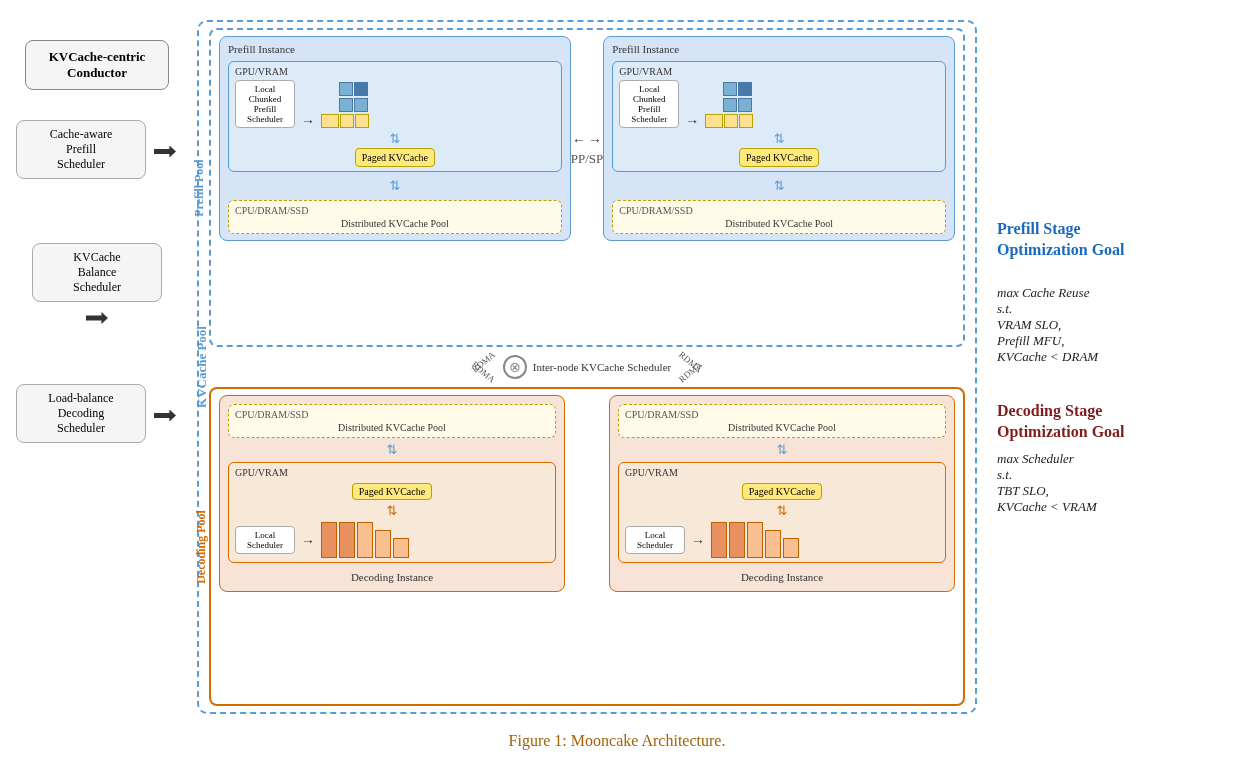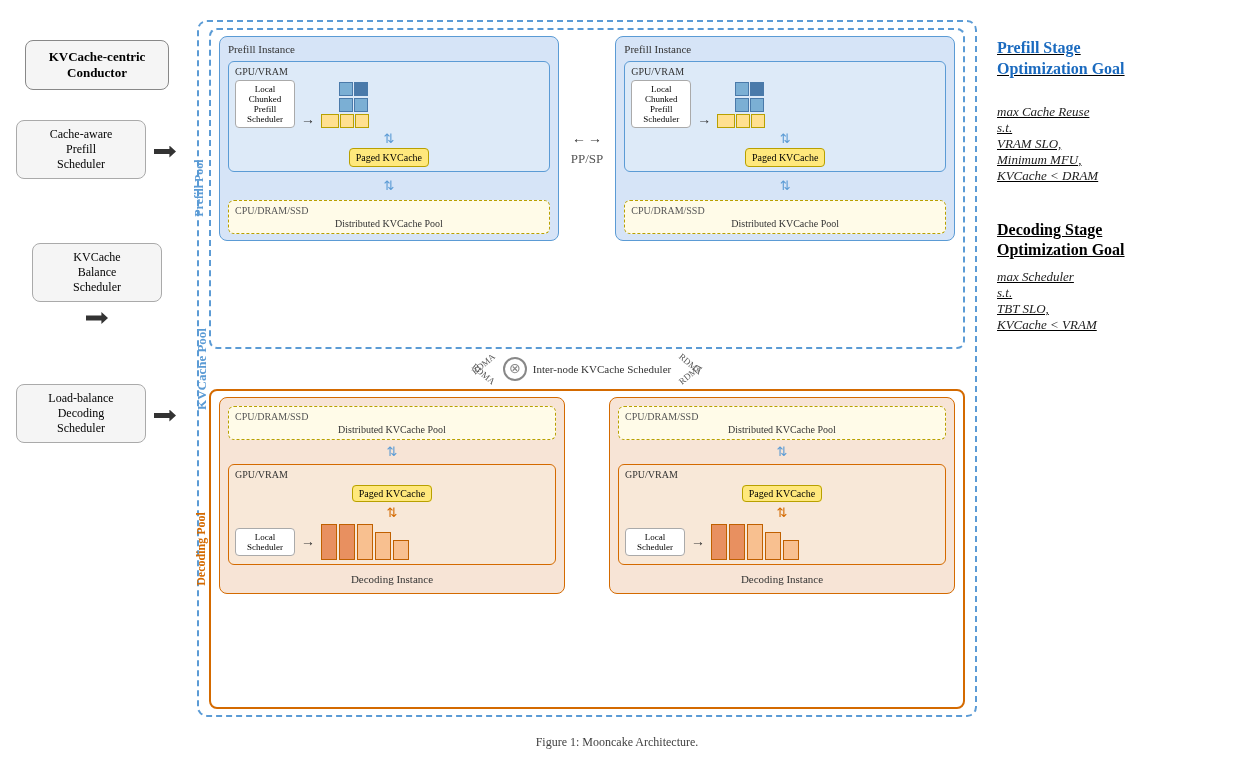--- a/index.html
+++ b/index.html
@@ -124,47 +124,46 @@
       justify-content: center;
       font-size: 14px;
       color: #888;
       background: #fff;
     }
     
     .right-panel {
       width: 220px;
       display: flex;
       flex-direction: column;
-      justify-content: flex-start;
+      justify-content: center;
       padding: 10px 0;
       gap: 20px;
-      text-decoration: underline;
     }
     .stage-title-blue {
       color: #1a6abf;
       font-size: 16px;
       font-weight: bold;
       line-height: 1.3;
     }
     .stage-goal-text {
       font-size: 13px;
       color: #222;
       font-style: italic;
     }
     .stage-title-orange {
-      color: #000000;
+      color: #7f1d1d;
       font-size: 16px;
       font-weight: bold;
       line-height: 1.3;
     }
     .figure-caption {
-      font-size: 12px;
+      font-size: 16px;
       text-align: center;
       margin-top: 8px;
-      color: #404040;
+      color: #a16207;
     }
     .fat-arrow {
       display: inline-block;
       width: 22px;
       height: 12px;
       background: #333;
       clip-path: polygon(0 30%, 70% 30%, 70% 0%, 100% 50%, 70% 100%, 70% 70%, 0 70%);
       margin: 0 2px;
     }
   </style>
@@ -203,21 +202,21 @@
 
     <div style="flex:1; position:relative; display:flex; flex-direction:column; gap:6px; padding: 0 10px;">
 
       <div style="position:relative; border: 2px dashed #5b9bd5; border-radius:10px; padding: 6px 10px; flex:1; display:flex; flex-direction:column; gap:4px;">
 
         <div style="position:absolute; left:-38px; top:50%; transform:translateY(-50%) rotate(-90deg); color:#5b9bd5; font-size:13px; font-weight:bold; white-space:nowrap;">KVCache Pool</div>
 
         <div style="position:relative; border:2px dashed #5b9bd5; border-radius:8px; padding:6px 8px; flex:1;">
           <div style="position:absolute; left:-40px; top:50%; transform:translateY(-50%) rotate(-90deg); color:#5b9bd5; font-size:12px; font-weight:bold; white-space:nowrap;">Prefill Pool</div>
 
-          <div style="display:flex; flex-direction:row; gap:12px;">
+          <div style="display:flex; flex-direction:row; gap:0;">
 
             <div class="instance-box">
               <div class="instance-title">Prefill Instance</div>
 
               <div style="border:1.5px solid #5b9bd5; border-radius:6px; background:#ddeaf8; padding:4px 6px;">
                 <div style="font-size:10px; color:#333; margin-bottom:3px;">GPU/VRAM</div>
                 <div style="display:flex; flex-direction:row; align-items:flex-end; gap:6px;">
 
                   <div class="local-sched-box" style="font-size:9px; padding:3px 4px;">Local<br>Chunked<br>Prefill<br>Scheduler</div>
                   <span style="font-size:14px; color:#333;">→</span>
@@ -391,21 +390,21 @@
     </div>
 
     <div class="right-panel">
 
       <div style="padding: 8px 0;">
         <div class="stage-title-blue">Prefill Stage<br>Optimization Goal</div>
         <div style="margin-top:24px;">
           <div class="stage-goal-text"><em>max Cache Reuse</em></div>
           <div class="stage-goal-text">s.t.</div>
           <div class="stage-goal-text"><em>VRAM SLO,</em></div>
-          <div class="stage-goal-text"><em>Minimum MFU,</em></div>
+          <div class="stage-goal-text"><em>Prefill MFU,</em></div>
           <div class="stage-goal-text"><em>KVCache &lt; DRAM</em></div>
         </div>
       </div>
 
       <div style="padding: 8px 0;">
         <div class="stage-title-orange">Decoding Stage<br>Optimization Goal</div>
         <div style="margin-top:8px;">
           <div class="stage-goal-text"><em>max Scheduler</em></div>
           <div class="stage-goal-text">s.t.</div>
           <div class="stage-goal-text"><em>TBT SLO,</em></div>

